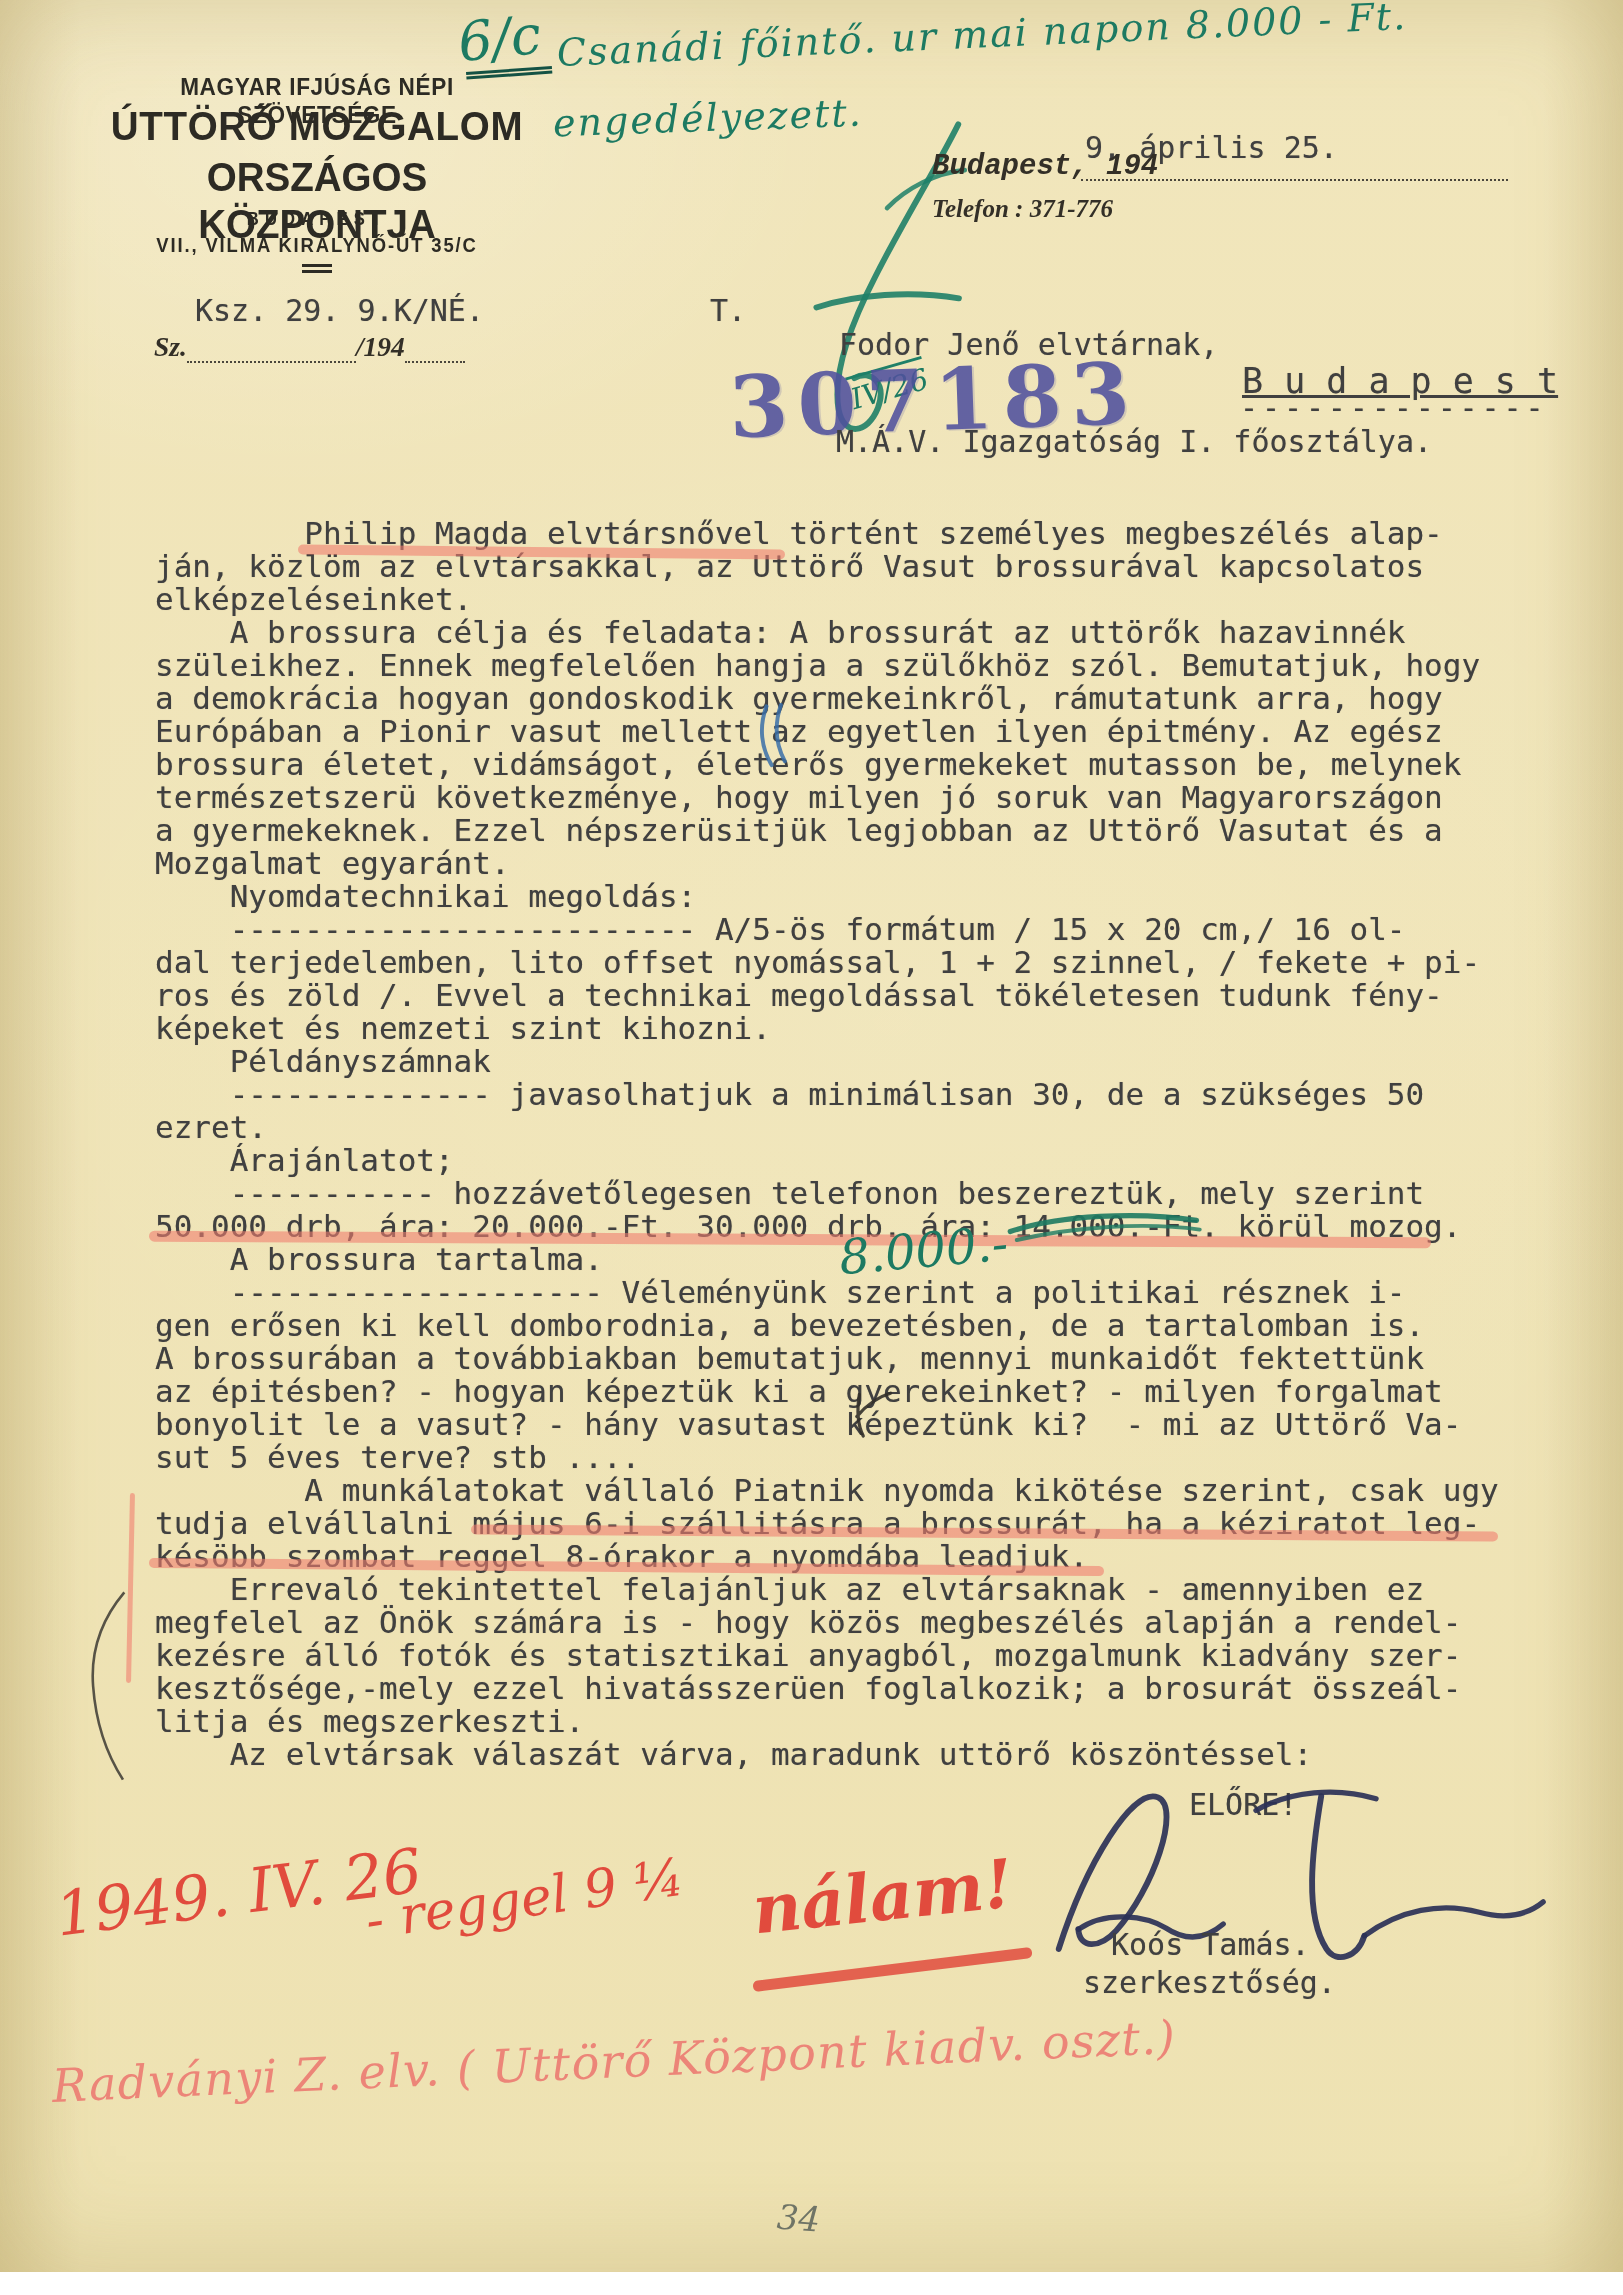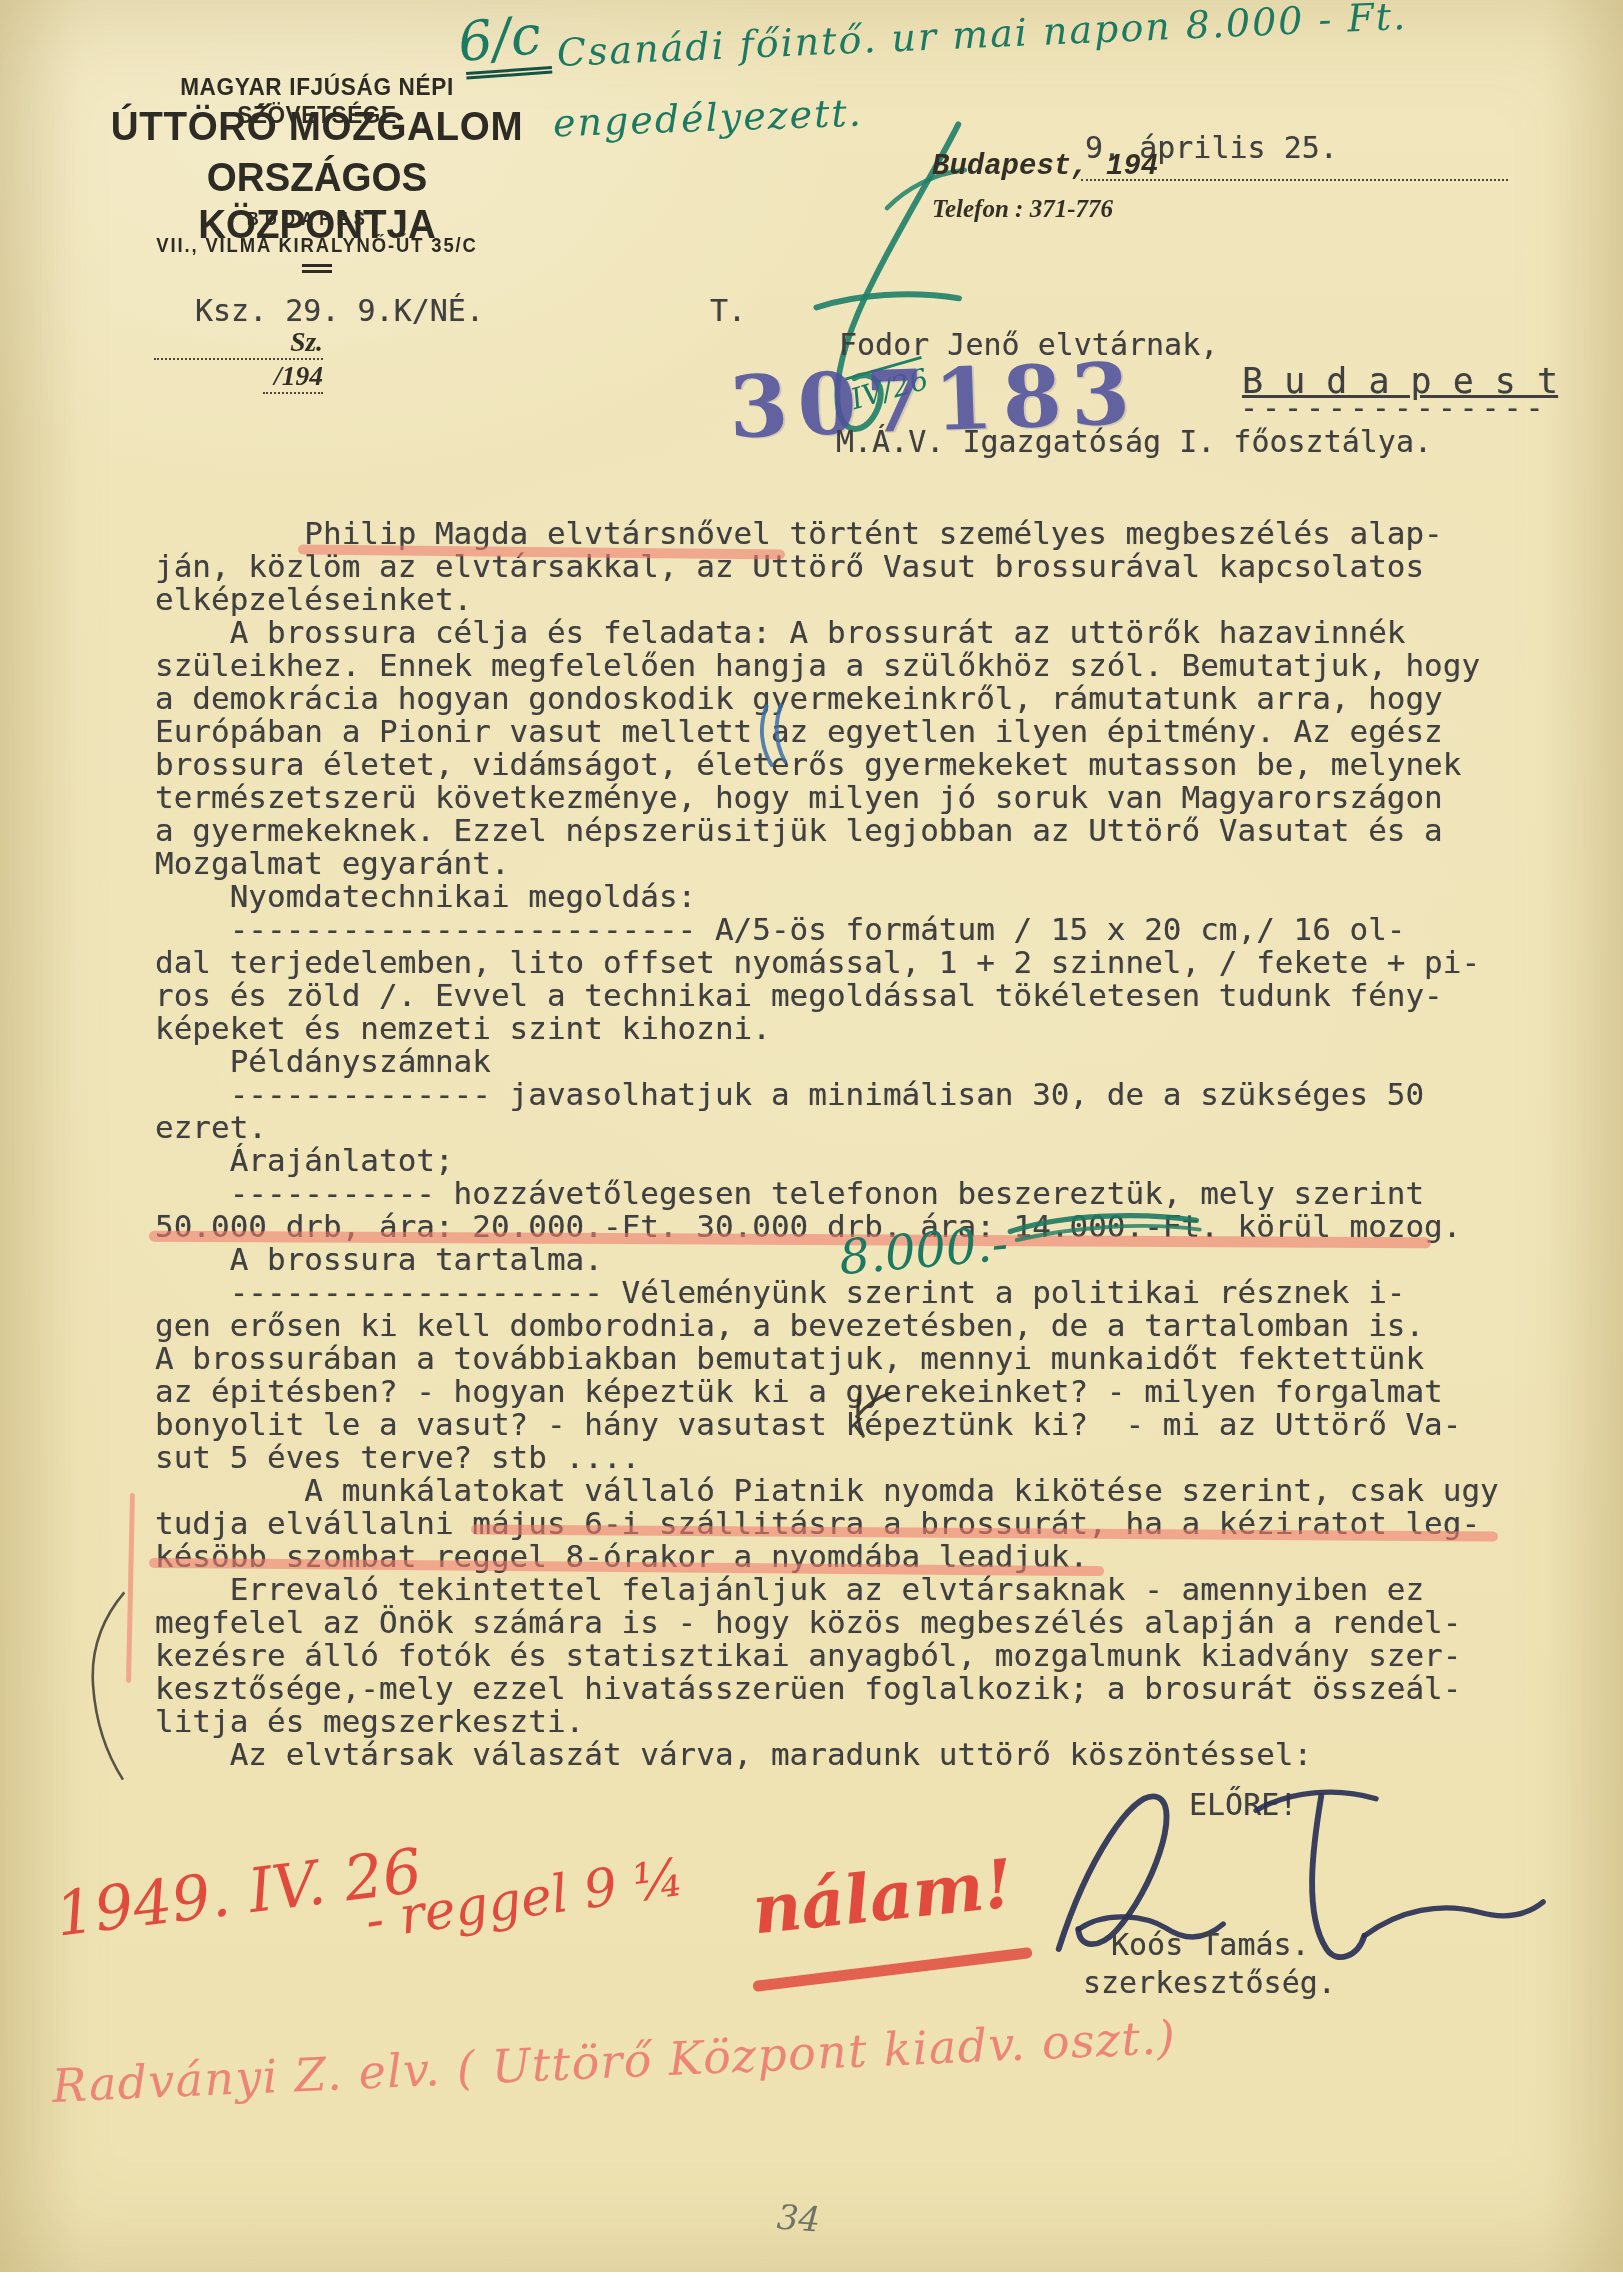--- a/index.html
+++ b/index.html
@@ -58,21 +58,21 @@
     <path d="M226,150 C255,120 300,96 345,92" fill="none" stroke="#1f8068" stroke-width="7" stroke-linecap="round" opacity="0.85"></path>
   </svg>
   <div class="abs hand green" style="left:849px;top:366px;font-size:29px;transform:rotate(-16deg);border-top:3.3px solid #1f8068;padding-top:2.6px;">IV/26</div>
 
   <div class="abs mono" style="left:1085px;top:130px;font-size:30px;">9. április 25.</div>
   <div class="abs serifit" style="left:932px;top:150px;font-size:29px;font-family:Liberation Mono, monospace;">Budapest, 194</div>
   <div class="abs dotted-rule" style="left:1081px;top:154px;width:427px;height:25px;"></div>
   <div class="abs serifit" style="left:932px;top:195px;font-size:25px;">Telefon : 371-776</div>
 
   <div class="abs mono" style="left:195px;top:293px;font-size:30px;">Ksz. 29. 9.K/NÉ.</div>
-  <div class="abs" style="left:154px;top:326px;height:37px;display:flex;align-items:flex-end;flex-direction:column;">
+  <div class="abs" style="left:154px;top:326px;height:37px;display:flex;align-items:flex-end;">
     <span class="serifit" style="font-size:27.5px;">Sz.</span>
     <span class="dotted-rule" style="display:inline-block;width:169px;height:22px;"></span>
     <span class="serifit" style="font-size:27.5px;">/194</span>
     <span class="dotted-rule" style="display:inline-block;width:60px;height:22px;"></span>
   </div>
   <div class="abs mono" style="left:710px;top:293px;font-size:30px;">T.</div>
 
   <div class="abs stamp" style="left:729px;top:350px;font-size:85px;transform:rotate(-2deg);">307183</div>
 
   <div class="abs mono" style="left:839px;top:327px;font-size:30px;">Fodor Jenő elvtárnak,</div>

